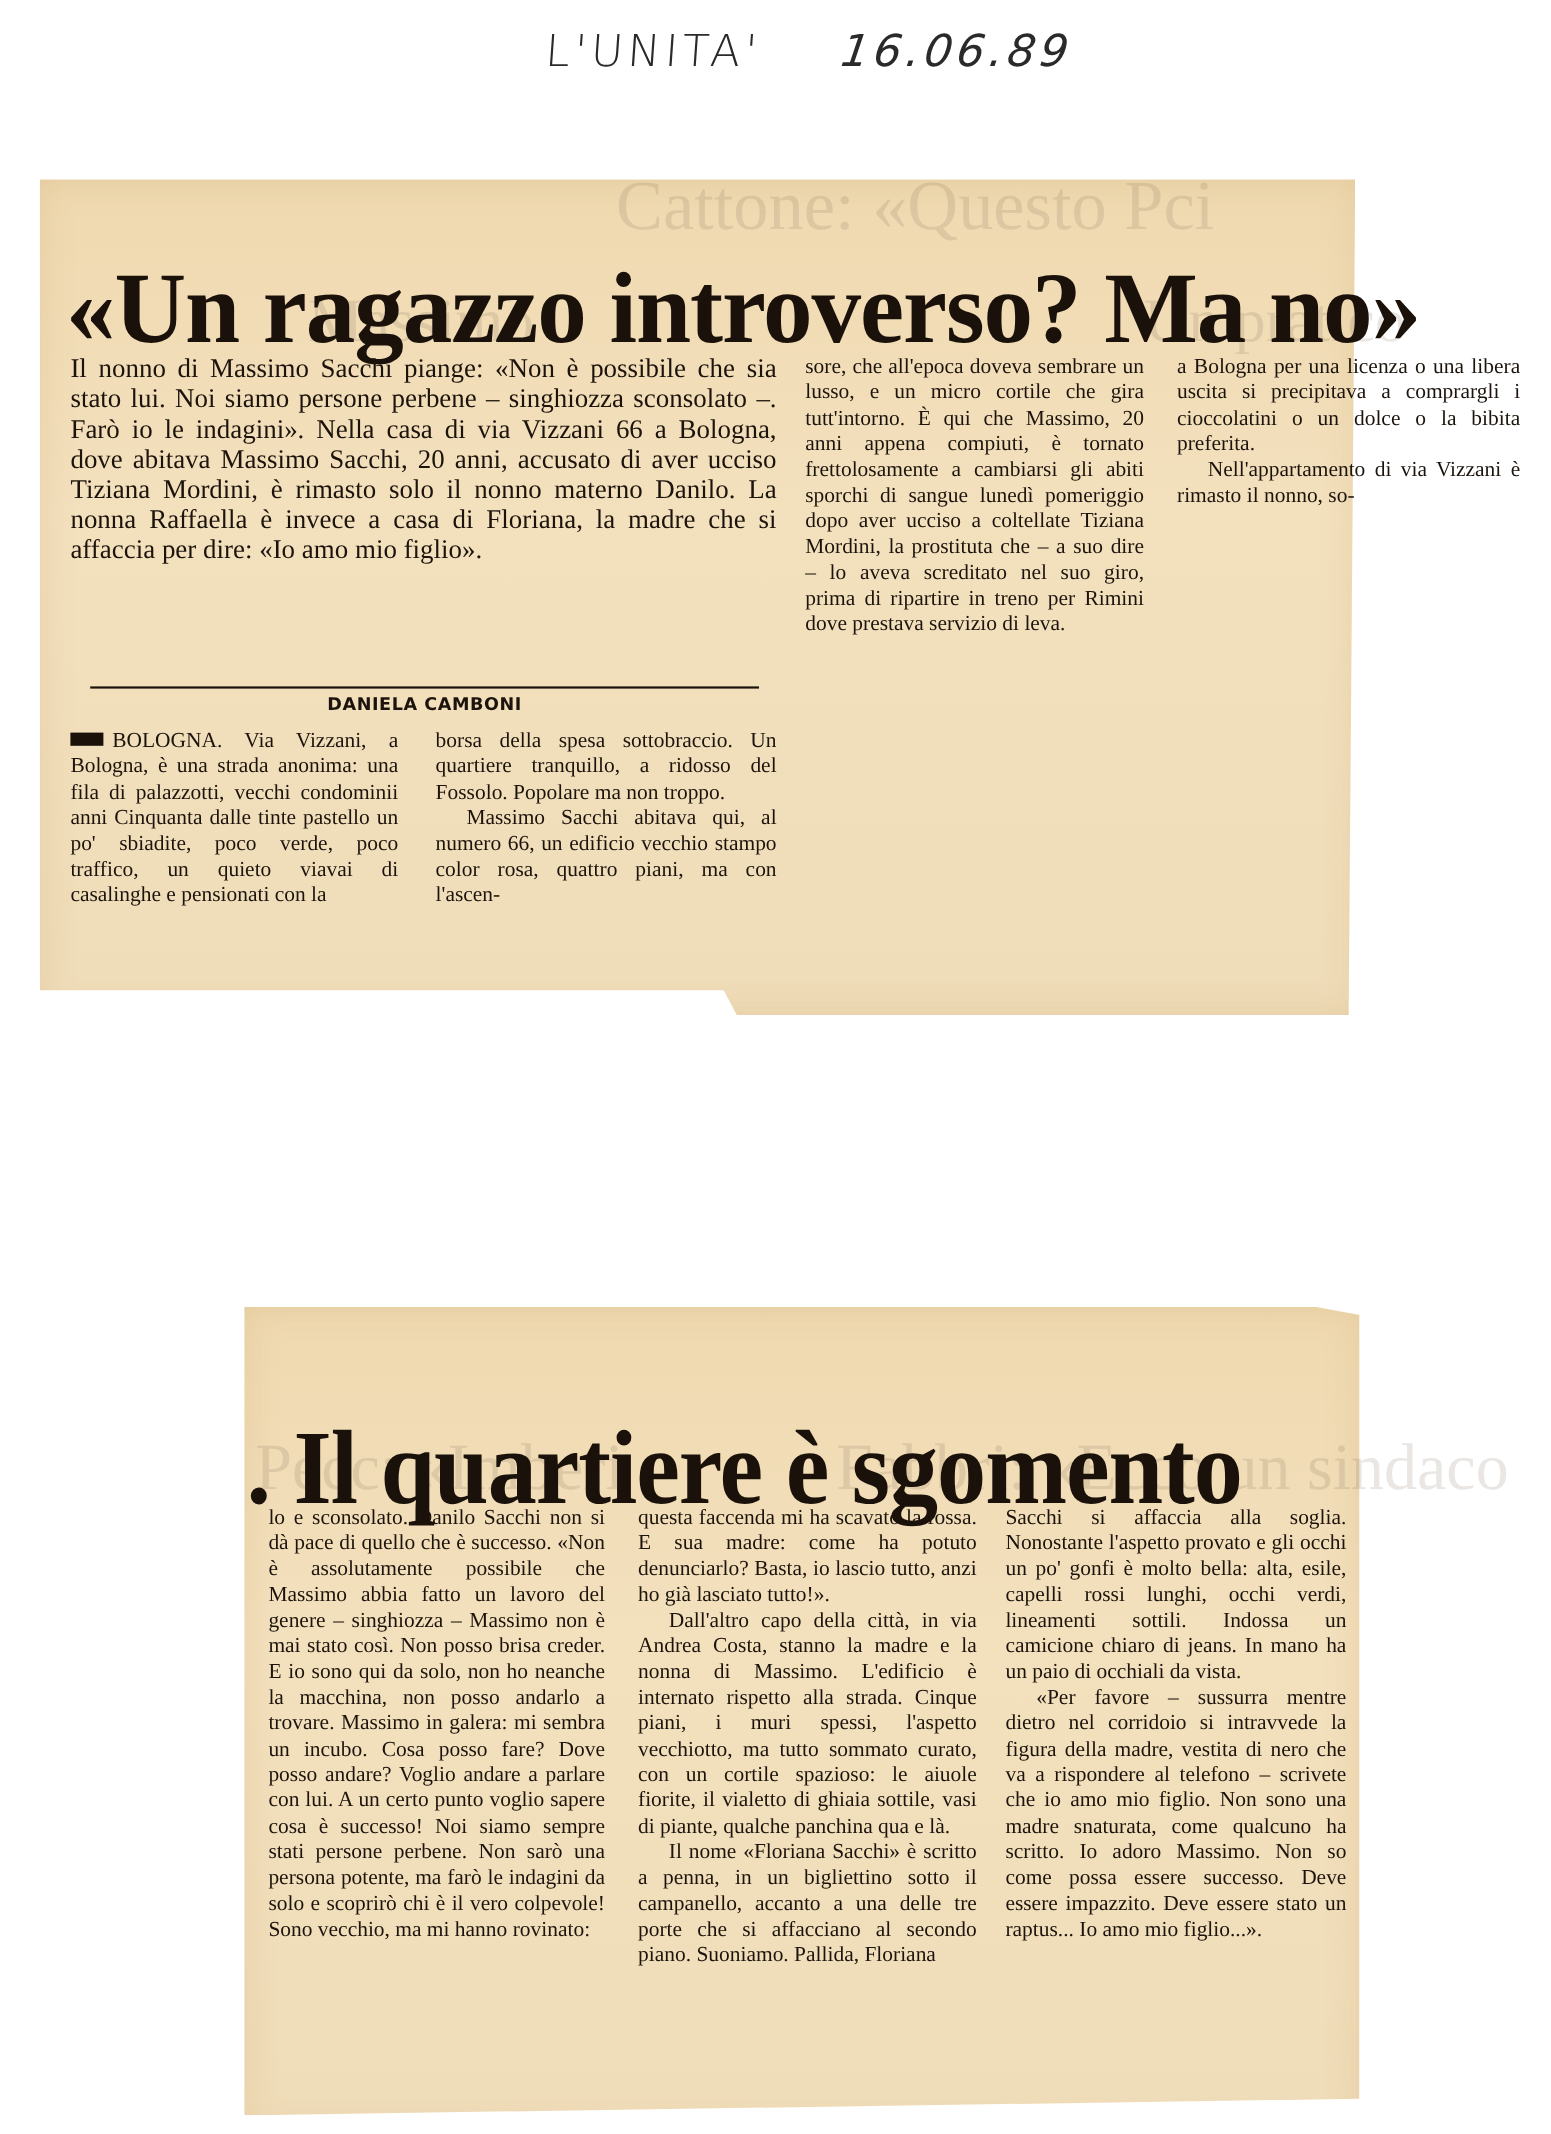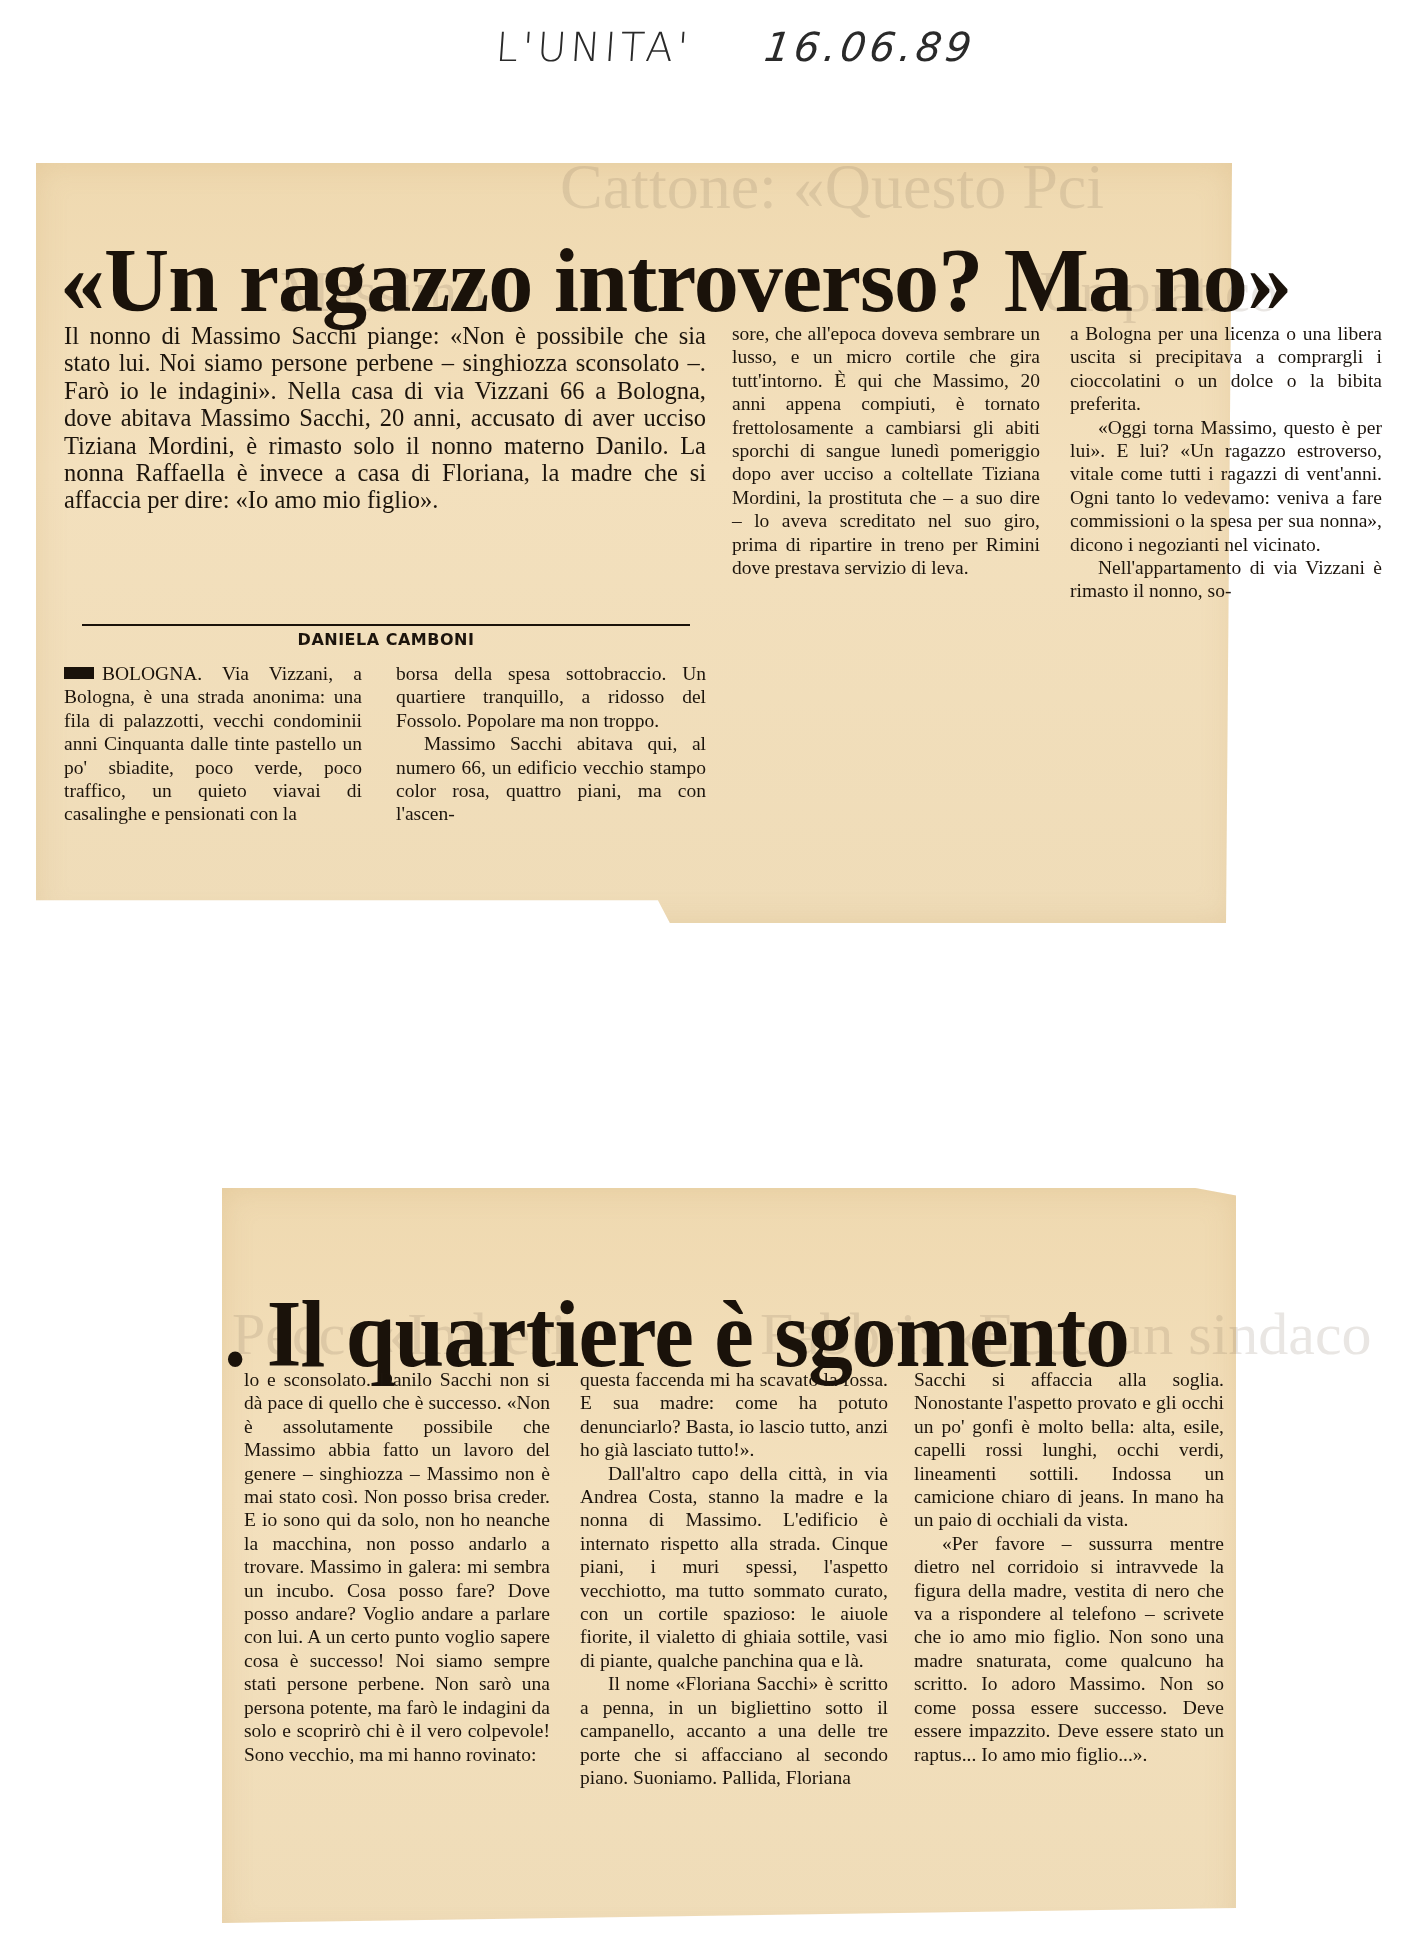--- a/index.html
+++ b/index.html
@@ -83,21 +83,20 @@
 </div>
 <div class="col" style="left:396px;top:662px;width:310px;">
   <p>borsa della spesa sottobraccio. Un quartiere tranquillo, a ridosso del Fossolo. Popolare ma non troppo.</p>
   <p class="indent">Massimo Sacchi abitava qui, al numero 66, un edificio vecchio stampo color rosa, quattro piani, ma con l'ascen-</p>
 </div>
 <div class="col" style="left:732px;top:322px;width:308px;">
   <p>sore, che all'epoca doveva sembrare un lusso, e un micro cortile che gira tutt'intorno. È qui che Massimo, 20 anni appena compiuti, è tornato frettolosamente a cambiarsi gli abiti sporchi di sangue lunedì pomeriggio dopo aver ucciso a coltellate Tiziana Mordini, la prostituta che – a suo dire – lo aveva screditato nel suo giro, prima di ripartire in treno per Rimini dove prestava servizio di leva.</p>
 </div>
 <div class="col" style="left:1070px;top:322px;width:312px;">
   <p>a Bologna per una licenza o una libera uscita si precipitava a comprargli i cioccolatini o un dolce o la bibita preferita.</p>
-  <p class="indent">«Oggi torna Massimo, questo è per lui». E lui? «Un ragazzo estroverso, vitale come tutti i ragazzi di vent'anni. Ogni tanto lo vedevamo: veniva a fare commissioni o la spesa per sua nonna», dicono i negozianti nel vicinato.</p>
   <p class="indent">Nell'appartamento di via Vizzani è rimasto il nonno, so-</p>
 </div>
 
 <div class="clip clip2"></div>
 <div class="ghost" style="left:232px;top:1300px;font-size:60px;">Pecc: «Imberi</div>
 <div class="ghost" style="left:760px;top:1300px;font-size:60px;">Fabbri: «Ecco un sindaco</div>
 
 <h1 class="headline h2">. Il quartiere è sgomento</h1>
 
 <div class="col" style="left:244px;top:1368px;width:306px;">

